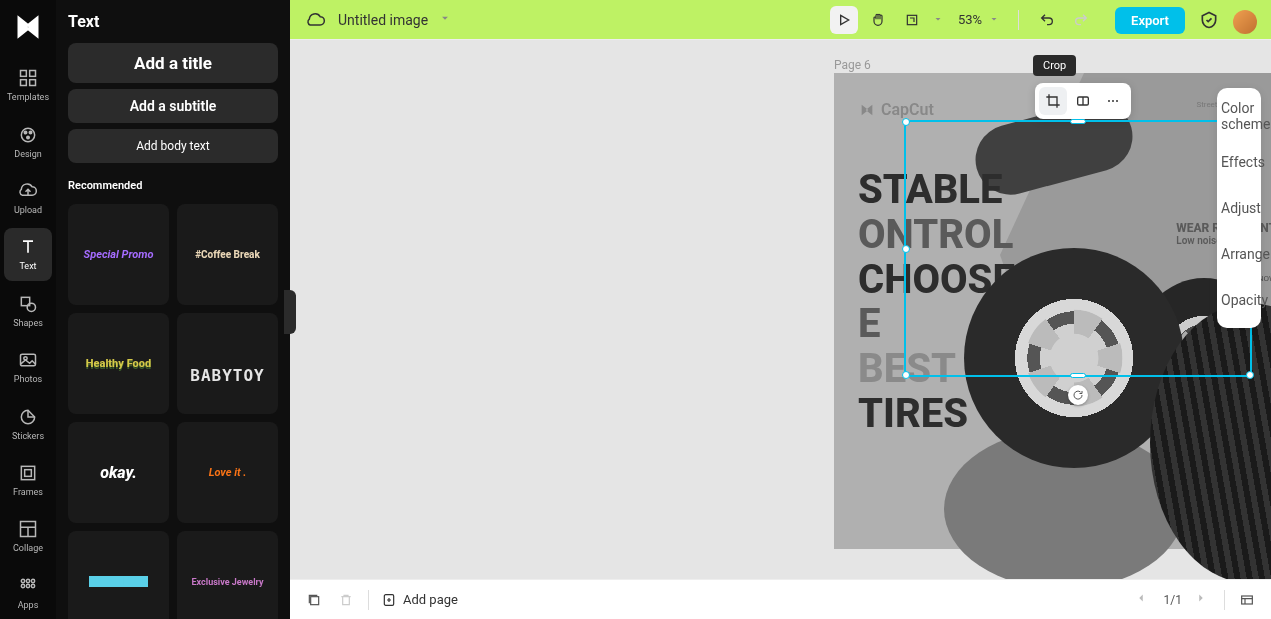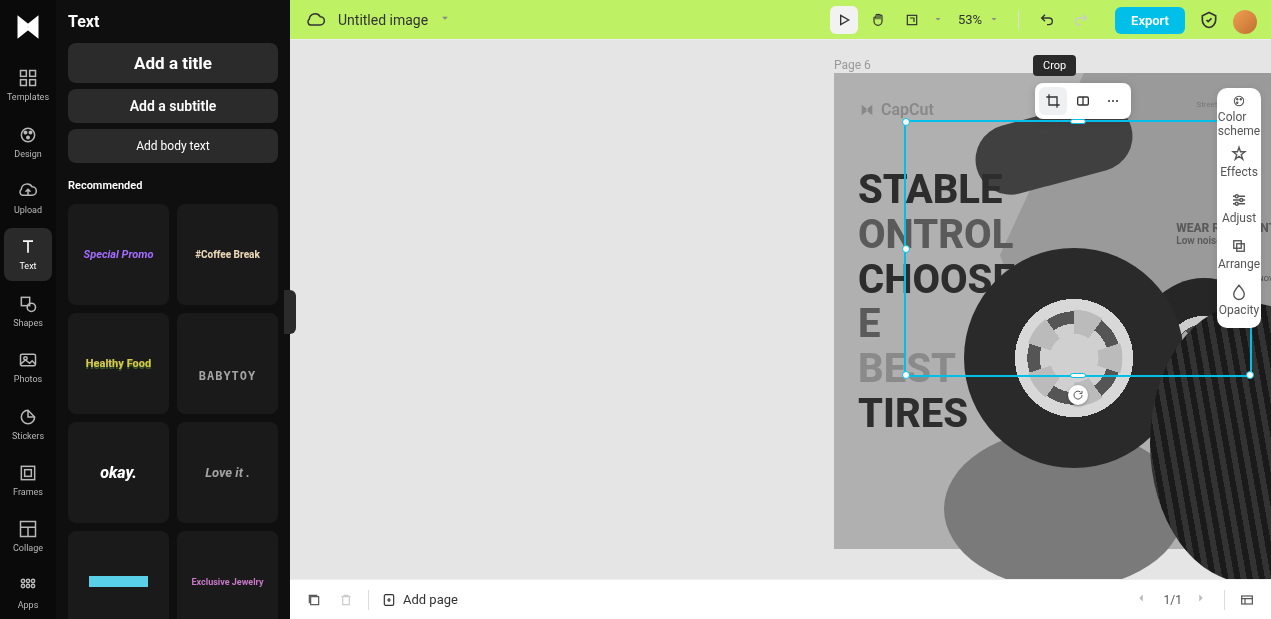--- a/index.html
+++ b/index.html
@@ -83,21 +83,21 @@
     
     
     .float-toolbar { position: absolute; left: 745px; top: 43px; background: #fff; border-radius: 8px; box-shadow: 0 2px 8px rgba(0,0,0,0.15); display: flex; align-items: center; padding: 4px; gap: 2px; }
     .ft-btn { width: 28px; height: 28px; display: flex; align-items: center; justify-content: center; border-radius: 6px; cursor: pointer; color: #333; }
     .ft-btn.active { background: #eef0f2; }
     
     .tooltip { position: absolute; left: 743px; top: 15px; background: #2a2a2a; color: #fff; font-size: 11px; padding: 4px 10px; border-radius: 4px; }
     
     
     .right-rail { position: absolute; right: 10px; top: 48px; width: 44px; background: #fff; border-radius: 10px; box-shadow: 0 2px 8px rgba(0,0,0,0.1); display: flex; flex-direction: column; align-items: center; padding: 6px 0; gap: 2px; }
-    .rr-item { width: 40px; height: 44px; display: flex; flex-direction: column; align-items: center; justify-content: center; gap: 2px; cursor: pointer; color: #555; font-size: 12px; border-radius: 6px; }
+    .rr-item { width: 40px; height: 44px; display: flex; flex-direction: row; align-items: center; gap: 2px; cursor: pointer; color: #555; font-size: 14px; border-radius: 6px; }
     .rr-item svg { width: 18px; height: 18px; }
     
     
     .bottom-bar { height: 40px; background: #fff; border-top: 1px solid #eee; display: flex; align-items: center; padding: 0 14px; gap: 12px; }
     .bb-left { display: flex; align-items: center; gap: 12px; }
     .bb-icon { width: 20px; height: 20px; color: #555; cursor: pointer; display: flex; align-items: center; justify-content: center; }
     .bb-icon.disabled { color: #ccc; cursor: default; }
     .bb-div { width: 1px; height: 20px; background: #ddd; }
     .add-page { display: flex; align-items: center; gap: 6px; font-size: 13px; color: #333; cursor: pointer; }
     .bb-spacer { flex: 1; }
@@ -205,27 +205,27 @@
       <div class="rec-card">
         <span style="color:#a56cff;font-style:italic;font-size:11px;">Special Promo</span>
       </div>
       <div class="rec-card">
         <span style="color:#e8d5b5;font-weight:800;font-size:10px;">#Coffee Break</span>
       </div>
       <div class="rec-card">
         <span style="color:#d4c948;font-weight:800;font-size:11px;text-shadow:0 2px 0 #3a5a2a;text-align:right;">Healthy Food</span>
       </div>
       <div class="rec-card">
-        <span style="color:#a3a3a3;font-weight:800;font-size:12px;font-family:monospace;letter-spacing:1px;margin-top:24px;">BABYTOY</span>
+        <span style="color:#e5e5e5;font-weight:800;font-size:16px;font-family:monospace;letter-spacing:1px;margin-top:24px;">BABYTOY</span>
       </div>
       <div class="rec-card">
         <span style="color:#fff;font-weight:800;font-style:italic;font-size:16px;">okay.</span>
       </div>
       <div class="rec-card">
-        <span style="color:#a3a3a3;font-weight:700;font-style:italic;font-size:13px;">Love it .</span>
+        <span style="color:#f97316;font-weight:700;font-style:italic;font-size:11px;">Love it .</span>
       </div>
       <div class="rec-card">
         <span style="color:#5ad0e8;font-weight:800;font-size:10px;background:linear-gradient(#5ad0e8,#5ad0e8);">FRESH LOOK</span>
       </div>
       <div class="rec-card">
         <span style="color:#c878c8;font-size:9px;">Exclusive Jewelry</span>
       </div>
     </div>
 </div>
 <div class="panel-handle"></div>

